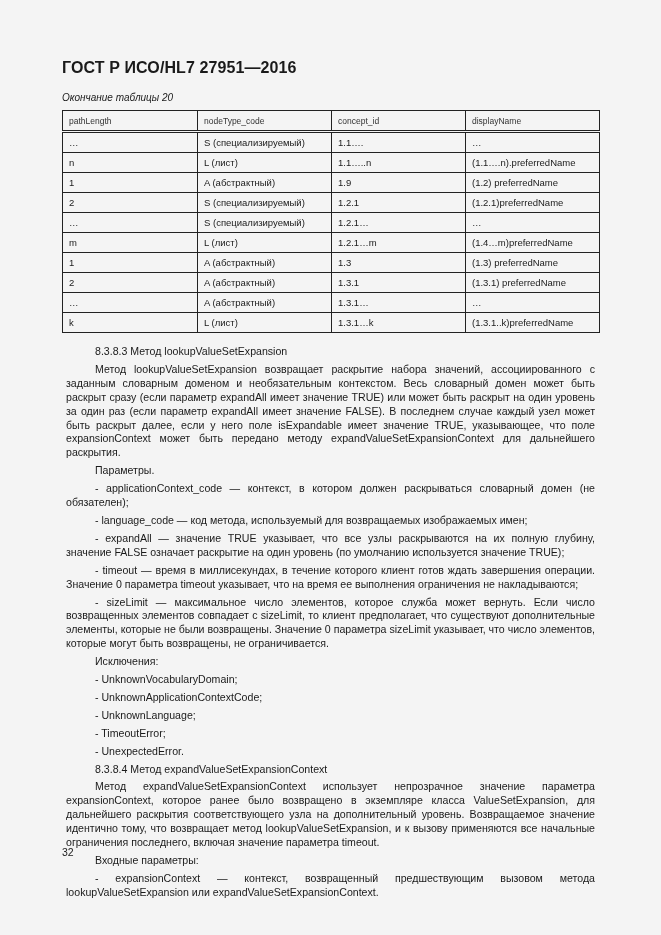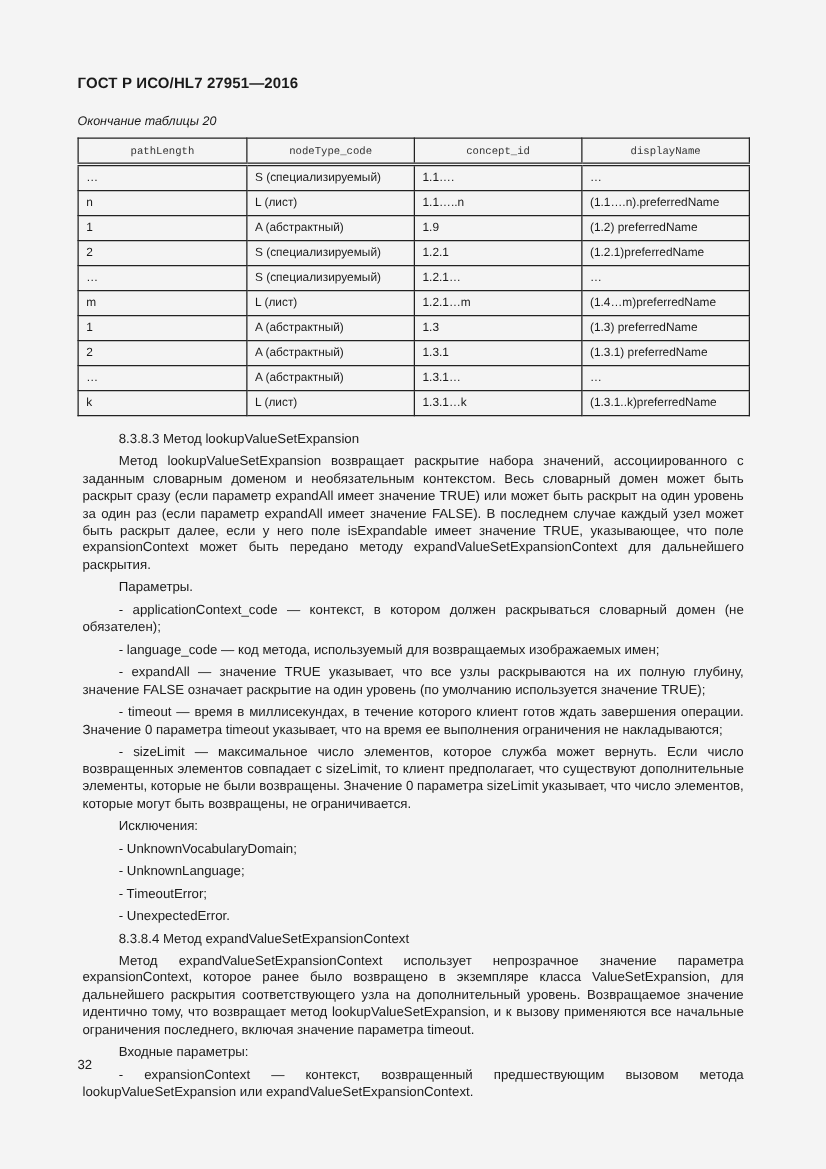--- a/index.html
+++ b/index.html
@@ -6,21 +6,21 @@
   body {
     width: 661px; height: 935px;
     background: #f4f4f4;
     font-family: "Liberation Sans", sans-serif;
     color: #1a1a1a;
     position: relative;
     overflow: hidden;
   }
   .page-header {
     position: absolute; left: 62px; top: 59px;
-    font-weight: bold; font-size: 12px; letter-spacing: 0.1px;
+    font-weight: bold; font-size: 16px; letter-spacing: 0.1px;
   }
   .table-caption {
     position: absolute; left: 62px; top: 92px;
     font-style: italic; font-size: 10px;
   }
   table.data-table {
     position: absolute; left: 62px; top: 110px;
     width: 537px;
     border-collapse: collapse;
     font-size: 9.5px;
@@ -29,25 +29,23 @@
   table.data-table th, table.data-table td {
     border: 1px solid #222;
     height: 19px;
     padding: 0 6px;
     text-align: left;
     font-weight: normal;
     white-space: nowrap;
     overflow: hidden;
   }
   table.data-table th {
-    text-align: center;
     font-size: 8.5px;
     color: #333;
     border-bottom: 3px double #222;
-    font-family: Liberation Mono, monospace;
   }
   .body-text {
     position: absolute; left: 62px; top: 341px;
     width: 537px;
     font-size: 10.6px;
     line-height: 13.9px;
   }
   .body-text p { margin: 4px; text-align: justify; text-align-last: left; }
   .indent { text-indent: 29px; }
   .page-number {
@@ -146,20 +144,21 @@
   <p class="indent">8.3.8.3 Метод lookupValueSetExpansion</p>
   <p class="indent">Метод lookupValueSetExpansion возвращает раскрытие набора значений, ассоциированного с заданным словарным доменом и необязательным контекстом. Весь словарный домен может быть раскрыт сразу (если параметр expandAll имеет значение TRUE) или может быть раскрыт на один уровень за один раз (если параметр expandAll имеет значение FALSE). В последнем случае каждый узел может быть раскрыт далее, если у него поле isExpandable имеет значение TRUE, указывающее, что поле expansionContext может быть передано методу expandValueSetExpansionContext для дальнейшего раскрытия.</p>
   <p class="indent">Параметры.</p>
   <p class="indent">- applicationContext_code — контекст, в котором должен раскрываться словарный домен (не обязателен);</p>
   <p class="indent">- language_code — код метода, используемый для возвращаемых изображаемых имен;</p>
   <p class="indent">- expandAll — значение TRUE указывает, что все узлы раскрываются на их полную глубину, значение FALSE означает раскрытие на один уровень (по умолчанию используется значение TRUE);</p>
   <p class="indent">- timeout — время в миллисекундах, в течение которого клиент готов ждать завершения операции. Значение 0 параметра timeout указывает, что на время ее выполнения ограничения не накладываются;</p>
   <p class="indent">- sizeLimit — максимальное число элементов, которое служба может вернуть. Если число возвращенных элементов совпадает с sizeLimit, то клиент предполагает, что существуют дополнительные элементы, которые не были возвращены. Значение 0 параметра sizeLimit указывает, что число элементов, которые могут быть возвращены, не ограничивается.</p>
   <p class="indent">Исключения:</p>
   <p class="indent">- UnknownVocabularyDomain;</p>
+  <p class="indent">- UnknownApplicationContextCode;</p>
   <p class="indent">- UnknownLanguage;</p>
   <p class="indent">- TimeoutError;</p>
   <p class="indent">- UnexpectedError.</p>
   <p class="indent">8.3.8.4 Метод expandValueSetExpansionContext</p>
   <p class="indent">Метод expandValueSetExpansionContext использует непрозрачное значение параметра expansionContext, которое ранее было возвращено в экземпляре класса ValueSetExpansion, для дальнейшего раскрытия соответствующего узла на дополнительный уровень. Возвращаемое значение идентично тому, что возвращает метод lookupValueSetExpansion, и к вызову применяются все начальные ограничения последнего, включая значение параметра timeout.</p>
   <p class="indent">Входные параметры:</p>
   <p class="indent">- expansionContext — контекст, возвращенный предшествующим вызовом метода lookupValueSetExpansion или expandValueSetExpansionContext.</p>
 </div>
 
 <div class="page-number">32</div>

